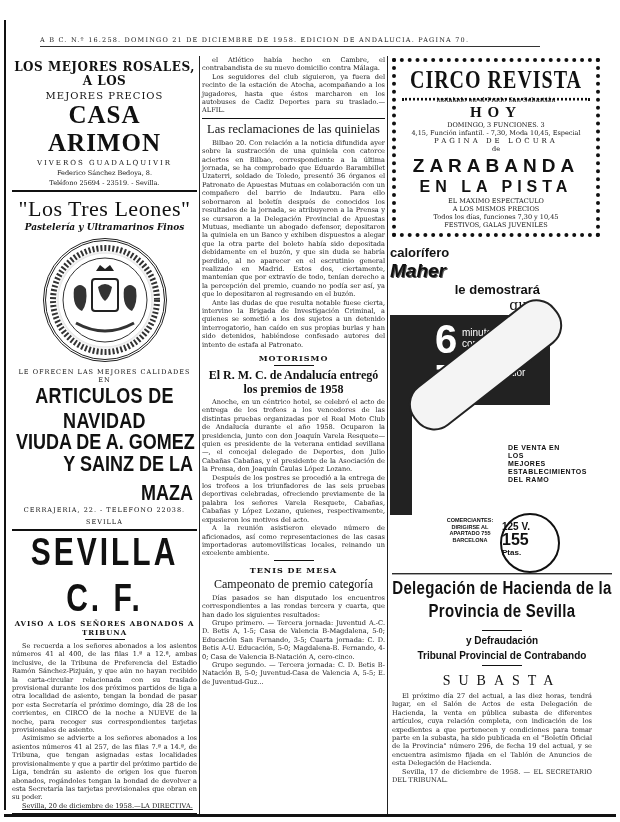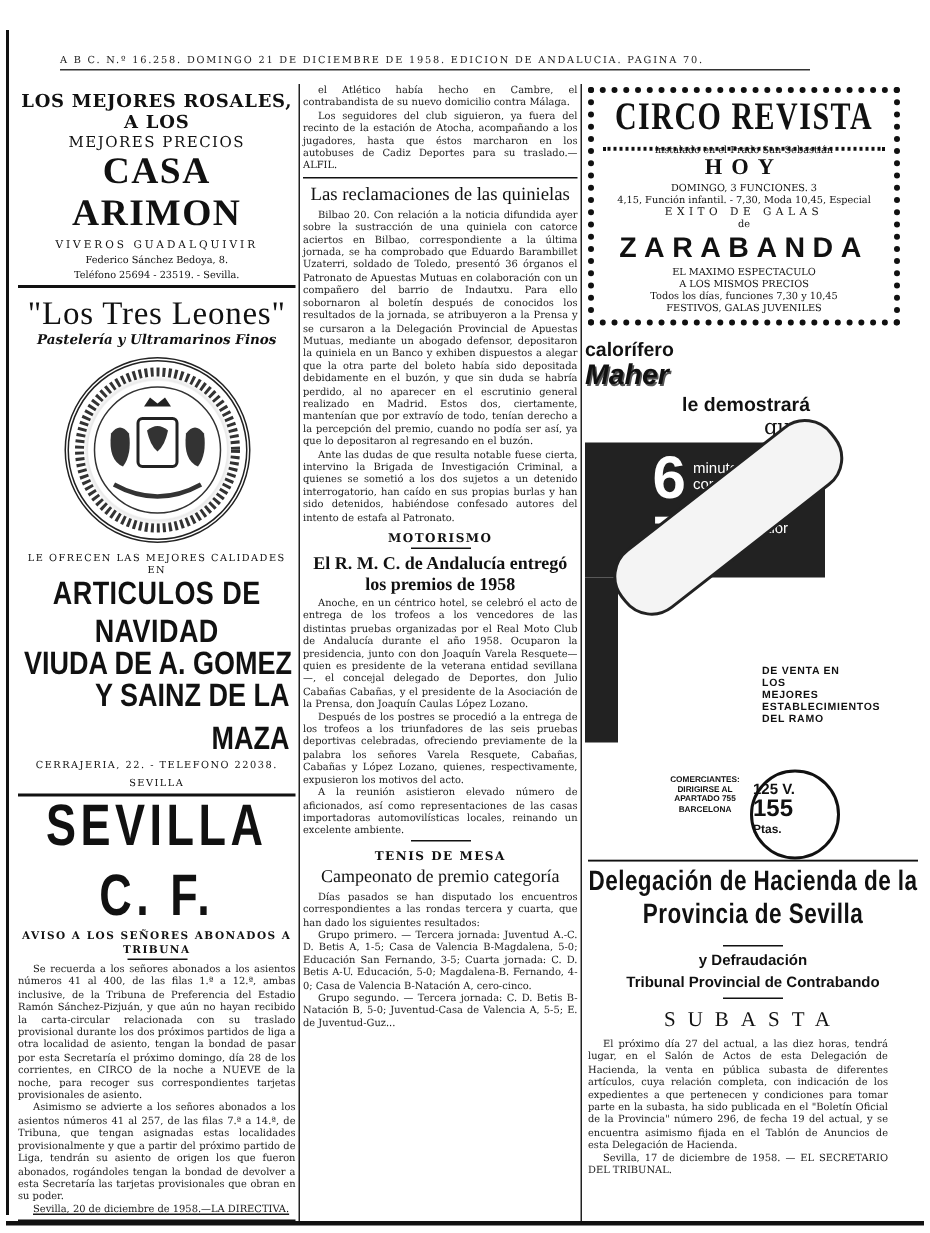--- a/index.html
+++ b/index.html
@@ -203,23 +203,24 @@
     </div>
   </div>
 
   <div class="col col3">
     <div class="circo">
       <div class="circo-title">CIRCO REVISTA</div>
       <div class="circo-small">instalado en el Prado San Sebastián</div>
       <div class="hoy">HOY</div>
       <div class="circo-small">DOMINGO, 3 FUNCIONES. 3</div>
       <div class="circo-small">4,15, Función infantil. - 7,30, Moda 10,45, Especial</div>
-      <div class="exito">EXITO DE GALAS</div>
+      <div class="exito">PAGINA DE LOCURA</div>
       <div class="circo-small">de</div>
       <div class="zarabanda">ZARABANDA</div>
+      <div class="pista">EN LA PISTA</div>
       <div class="circo-small">EL MAXIMO ESPECTACULO</div>
       <div class="circo-small">A LOS MISMOS PRECIOS</div>
       <div class="circo-small">Todos los días, funciones 7,30 y 10,45</div>
       <div class="circo-small">FESTIVOS, GALAS JUVENILES</div>
     </div>
 
     <div>
       <div class="calor">calorífero</div>
       <div class="maher">Maher</div>
       <div class="demostrara">le demostrará</div>

